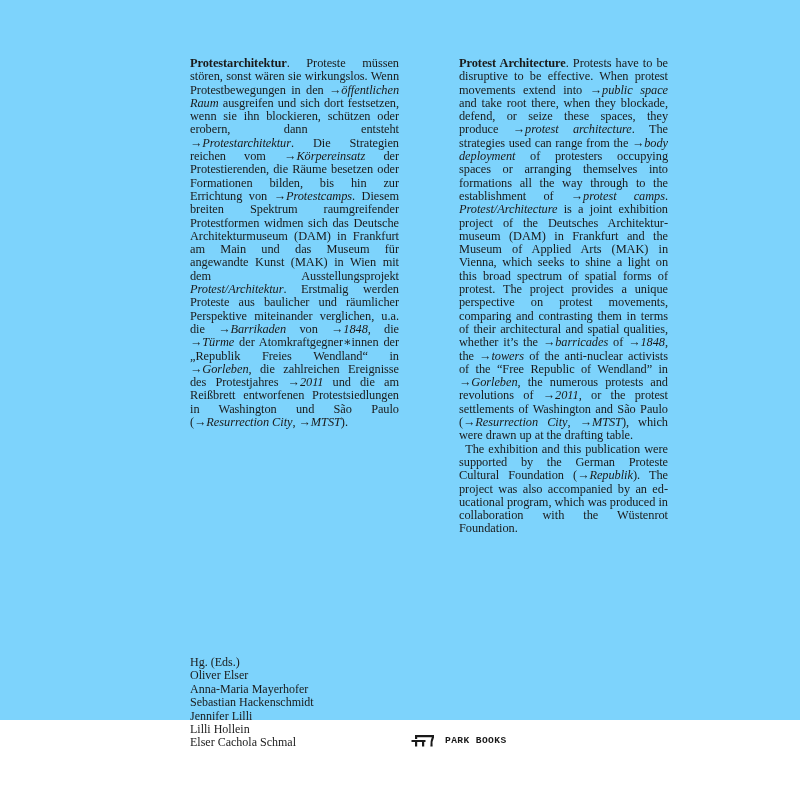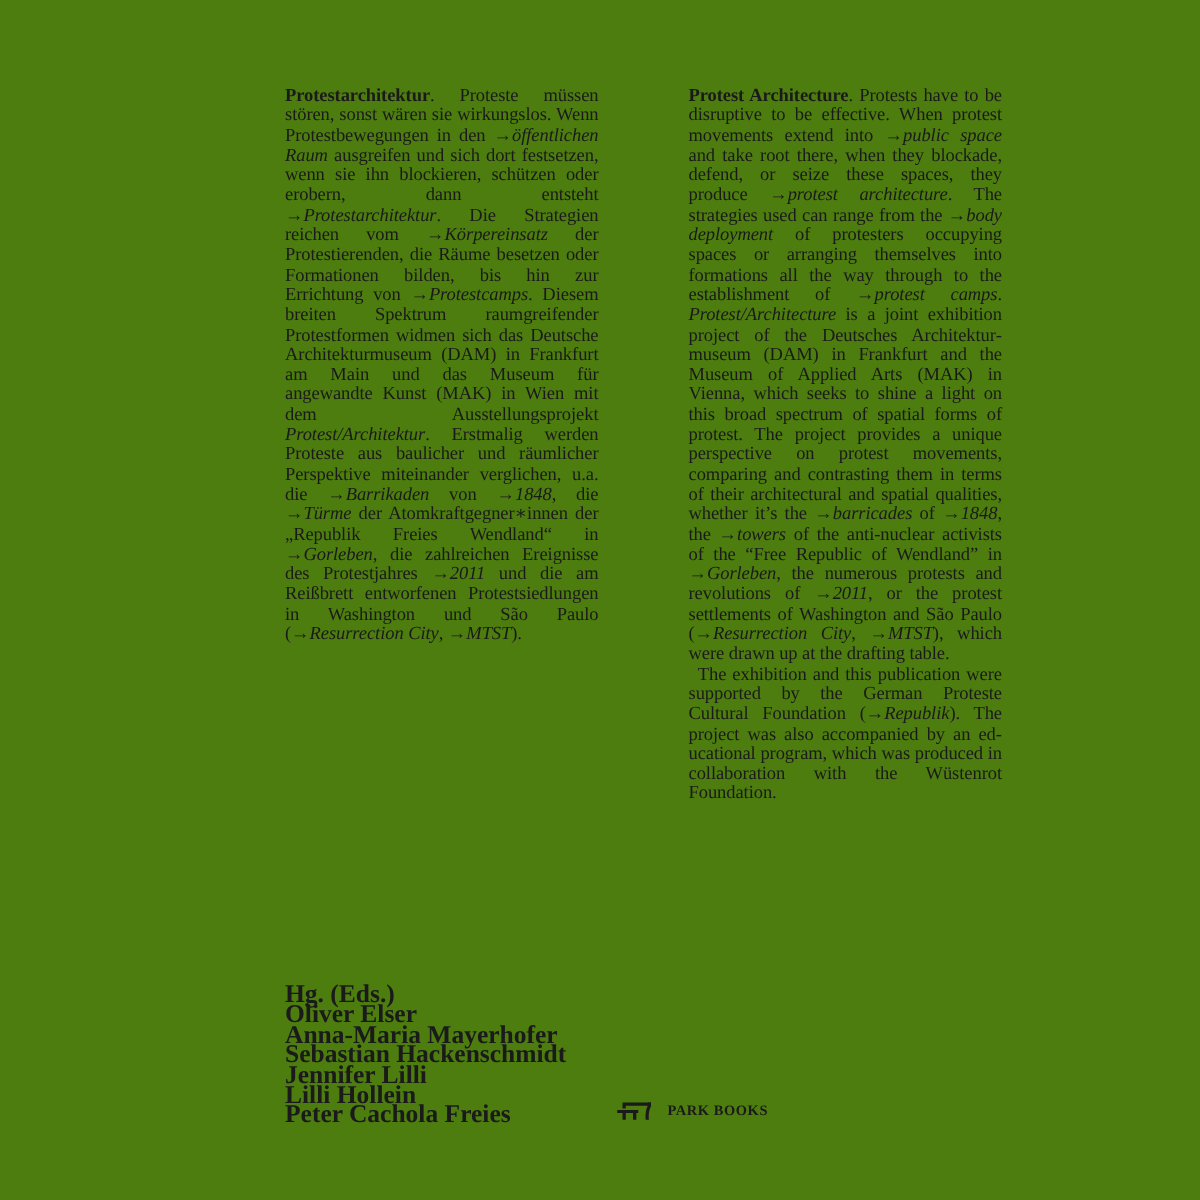--- a/index.html
+++ b/index.html
@@ -11,22 +11,22 @@
       width: 800px;
       height: 800px;
       position: relative;
       overflow: hidden;
       font-family: "Liberation Serif", "DejaVu Serif", serif;
       color: #1a1a1a;
     }
     .page {
       position: absolute;
       left: 0; top: 0;
-      width: 800px; height: 800px;
-      background: #4d7c0f;
+      width: 800px; height: 720px;
+      background: #7dd3fc;
     }
     .col {
       position: absolute;
       top: 57px;
       width: 209px;
       font-size: 12.35px;
       line-height: 13.3px;
       text-align: justify;
       hyphens: manual;
       letter-spacing: -0.05px;
@@ -41,37 +41,36 @@
       text-indent: 0.5em;
     }
     .col b { font-weight: bold; }
     .col i { font-style: italic; }
     .arr { font-style: normal; }
 
     .editors {
       position: absolute;
       left: 190px;
       top: 656px;
-      font-size: 17px;
+      font-size: 12px;
       line-height: 13.4px;
-      font-weight: bold;
     }
     .editors div { white-space: nowrap; }
 
     .logo {
       position: absolute;
       left: 411px;
       top: 733px;
       display: flex;
       align-items: center;
       gap: 8px;
     }
     .logo svg { display: block; }
     .logo-text {
-      font-family: Liberation Serif, serif;
+      font-family: Liberation Mono, monospace;
       font-weight: bold;
       font-size: 9.6px;
       letter-spacing: 0.4px;
       color: #1a1a1a;
     }
   </style>
 </head>
 <body>
 
 <div class="page">
@@ -85,21 +84,21 @@
       <p><span>The exhibition and this publication were supported by the German Proteste Cultural Foundation (</span><span class="arr">→</span><i>Republik</i><span>). The project was also accompanied by an ed­ucational program, which was produced in collaboration with the Wüstenrot Foundation.</span></p>
     </div>
 
   <div class="editors">
     <div>Hg. (Eds.)</div>
     <div>Oliver Elser</div>
     <div>Anna-Maria Mayerhofer</div>
     <div>Sebastian Hackenschmidt</div>
     <div>Jennifer Lilli</div>
     <div>Lilli Hollein</div>
-    <div>Peter Cachola Freies</div>
+    <div>Elser Cachola Schmal</div>
   </div>
 
   <div class="logo">
     <span>
       <svg width="26" height="14" viewBox="0 0 26 14">
 
         <path d="M4 2 H23 V4.2 H6.2 V6 H4 Z" fill="#1a1a1a"></path>
 
         <rect x="0.5" y="7" width="14" height="2" fill="#1a1a1a"></rect>
 

